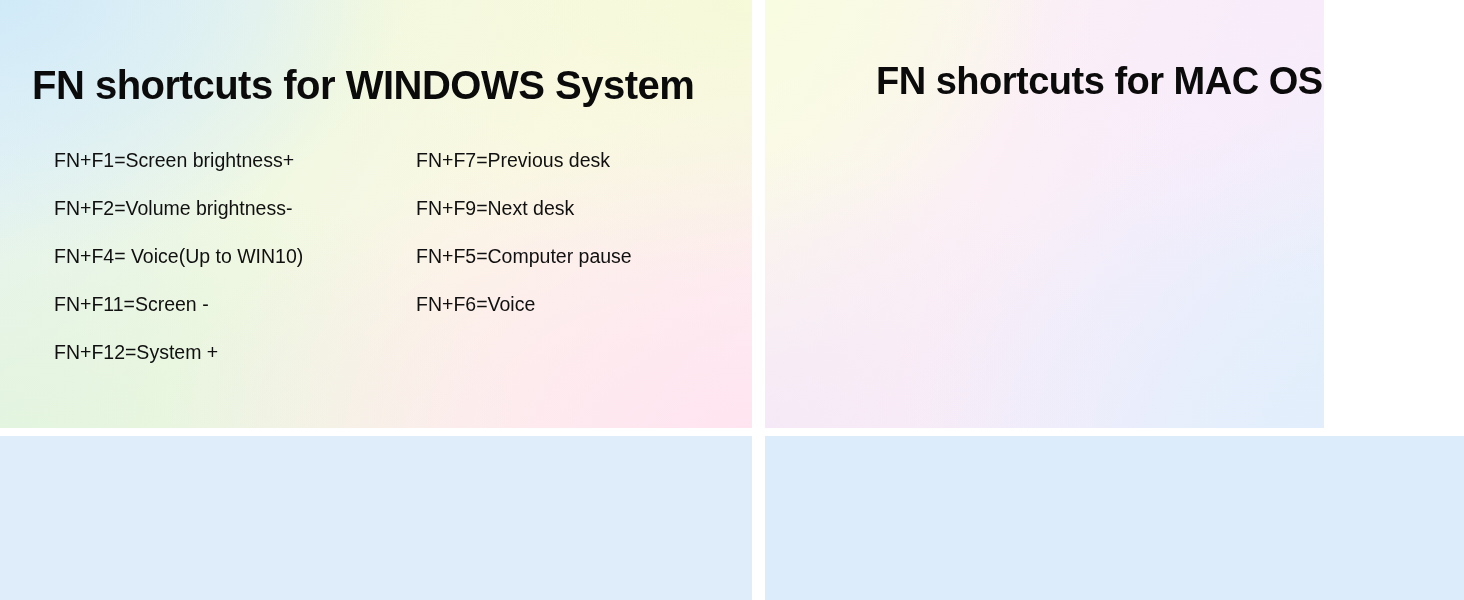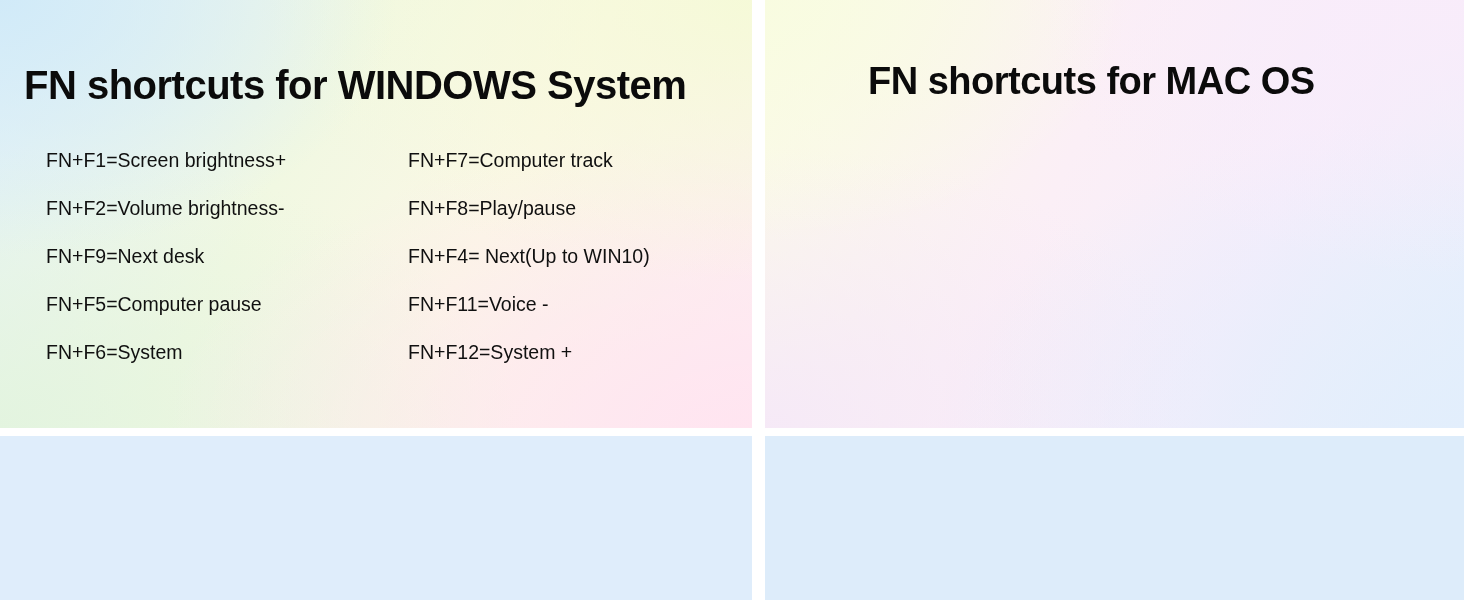--- a/index.html
+++ b/index.html
@@ -38,21 +38,21 @@
       radial-gradient(120% 120% at 100% 0%, rgba(245,250,215,0.95) 0%, rgba(245,250,215,0.0) 55%),
       radial-gradient(135% 120% at 100% 100%, rgba(255,228,240,0.95) 0%, rgba(255,228,240,0.0) 58%),
       radial-gradient(125% 120% at 0% 100%, rgba(226,244,222,0.9) 0%, rgba(226,244,222,0.0) 55%),
       linear-gradient(120deg, #e4f2fa 0%, #f1f8e2 38%, #fbf7e6 62%, #fdeef4 100%);
   }
 
   
   #panel-mac {
     left: 765px;
     top: 0px;
-    width: 699px;
+    width: 559px;
     height: 428px;
     background:
       radial-gradient(115% 125% at 0% 0%, rgba(248,252,224,0.95) 0%, rgba(248,252,224,0.0) 45%),
       radial-gradient(120% 125% at 100% 0%, rgba(249,236,250,0.95) 0%, rgba(249,236,250,0.0) 52%),
       radial-gradient(130% 125% at 100% 100%, rgba(226,238,252,0.97) 0%, rgba(226,238,252,0.0) 58%),
       radial-gradient(120% 120% at 0% 100%, rgba(245,232,248,0.9) 0%, rgba(245,232,248,0.0) 55%),
       linear-gradient(115deg, #fbfce6 0%, #fbeff6 42%, #f6edfb 68%, #e6f0fc 100%);
   }
 
   
@@ -74,20 +74,21 @@
   }
 
   
   .panel-title {
     position: absolute;
     color: #0b0b0b;
     font-weight: bold;
     font-family: "Liberation Sans", sans-serif;
     white-space: nowrap;
     letter-spacing: -0.5px;
+    margin-left: 8px;
   }
   #title-windows {
     left: 24px;
     top: 63px;
     font-size: 40px;
   }
   #title-mac {
     left: 103px;
     top: 60px;
     font-size: 38px;
@@ -99,46 +100,46 @@
     display: grid;
     grid-template-columns: var(--c1) auto;
   }
   .grid .cell {
     color: #101010;
     font-size: 19.5px;
     font-family: "Liberation Sans", sans-serif;
     white-space: nowrap;
     line-height: 48px;
     height: 48px;
+    margin-left: 8px;
   }
 
   #grid-windows {
     left: 46px;
     top: 136px;
     --c1: 362px;
   }
 </style>
 </head>
 <body>
 
 <div id="sheet">
 
   <div class="panel" id="panel-windows">
     <div class="panel-title" id="title-windows">FN shortcuts for WINDOWS System</div>
 
     <div class="grid" id="grid-windows">
       <div class="cell">FN+F1=Screen brightness+</div>
-      <div class="cell">FN+F7=Computer track</div>
+      <div class="cell">FN+F7=Previous desk</div>
       <div class="cell">FN+F2=Volume brightness-</div>
-      <div class="cell">FN+F8=Play/pause</div>
       <div class="cell">FN+F9=Next desk</div>
-      <div class="cell">FN+F4= Next(Up to WIN10)</div>
+      <div class="cell">FN+F4= Voice(Up to WIN10)</div>
       <div class="cell">FN+F5=Computer pause</div>
-      <div class="cell">FN+F11=Voice -</div>
-      <div class="cell">FN+F6=System</div>
+      <div class="cell">FN+F11=Screen -</div>
+      <div class="cell">FN+F6=Voice</div>
       <div class="cell">FN+F12=System +</div>
     </div>
   </div>
 
   <div class="panel" id="panel-mac">
     <div class="panel-title" id="title-mac">FN shortcuts for MAC OS</div>
 
   </div>
 
   <div class="panel" id="panel-windows-extra">

